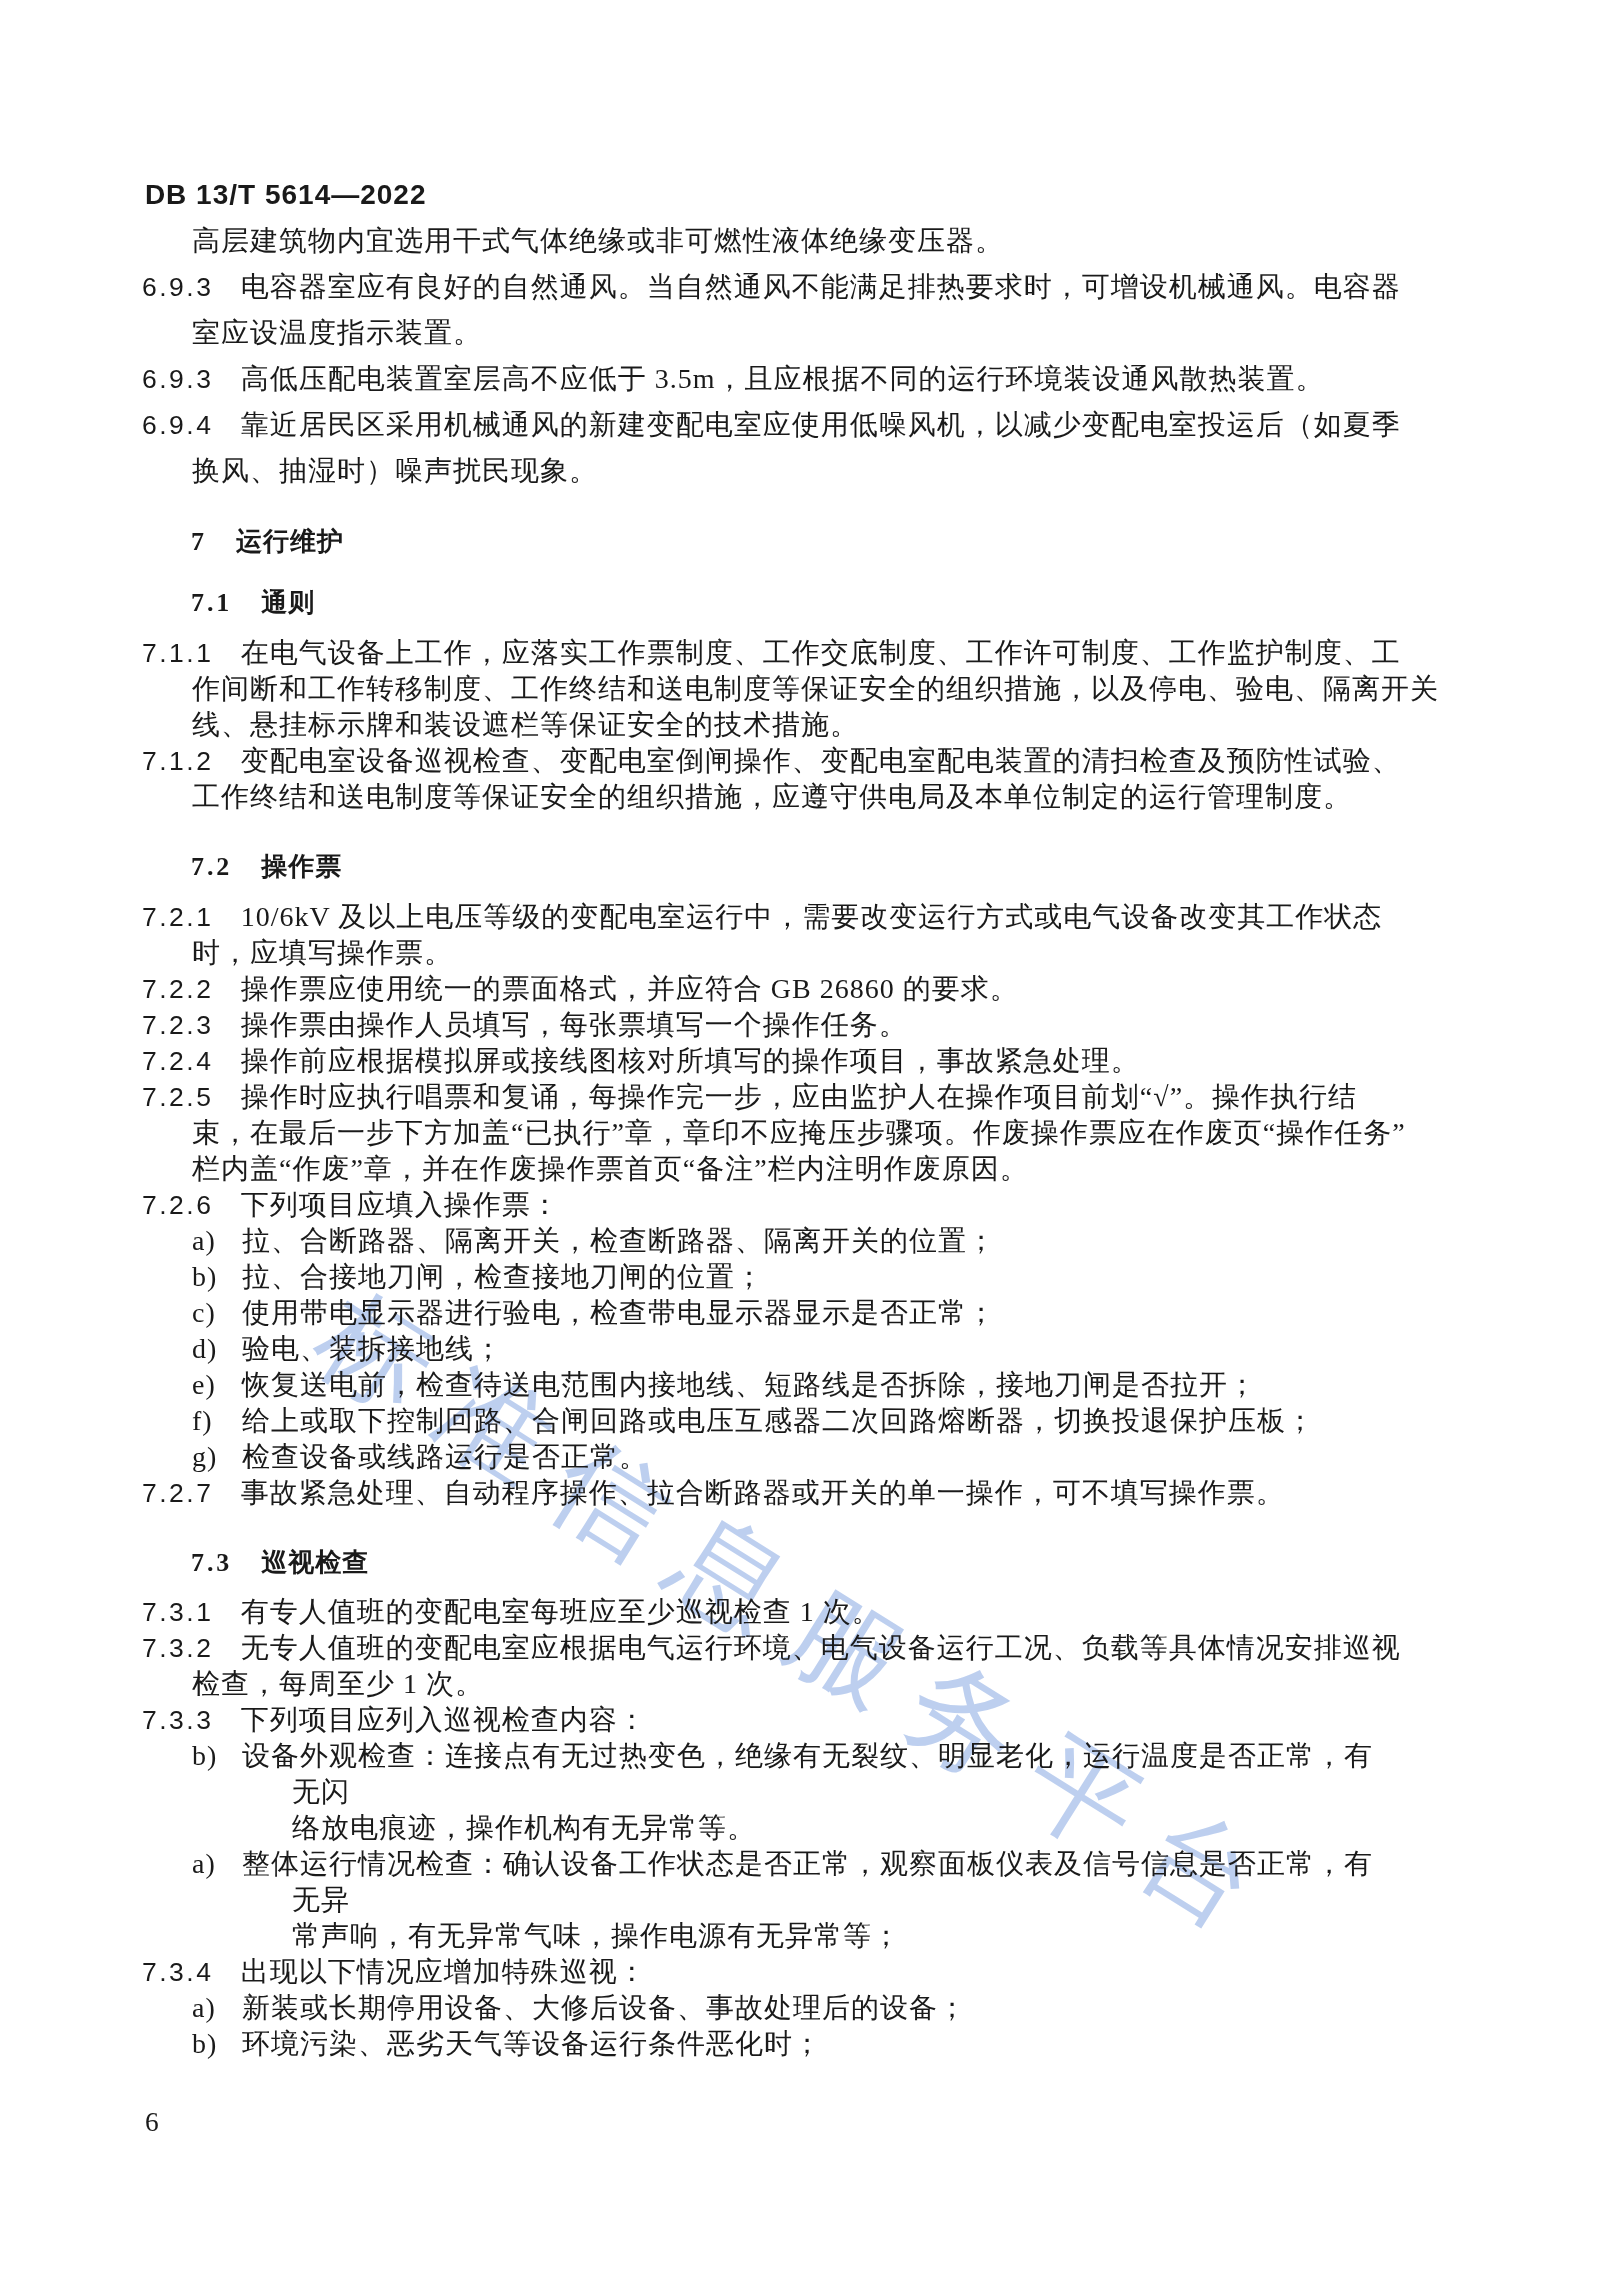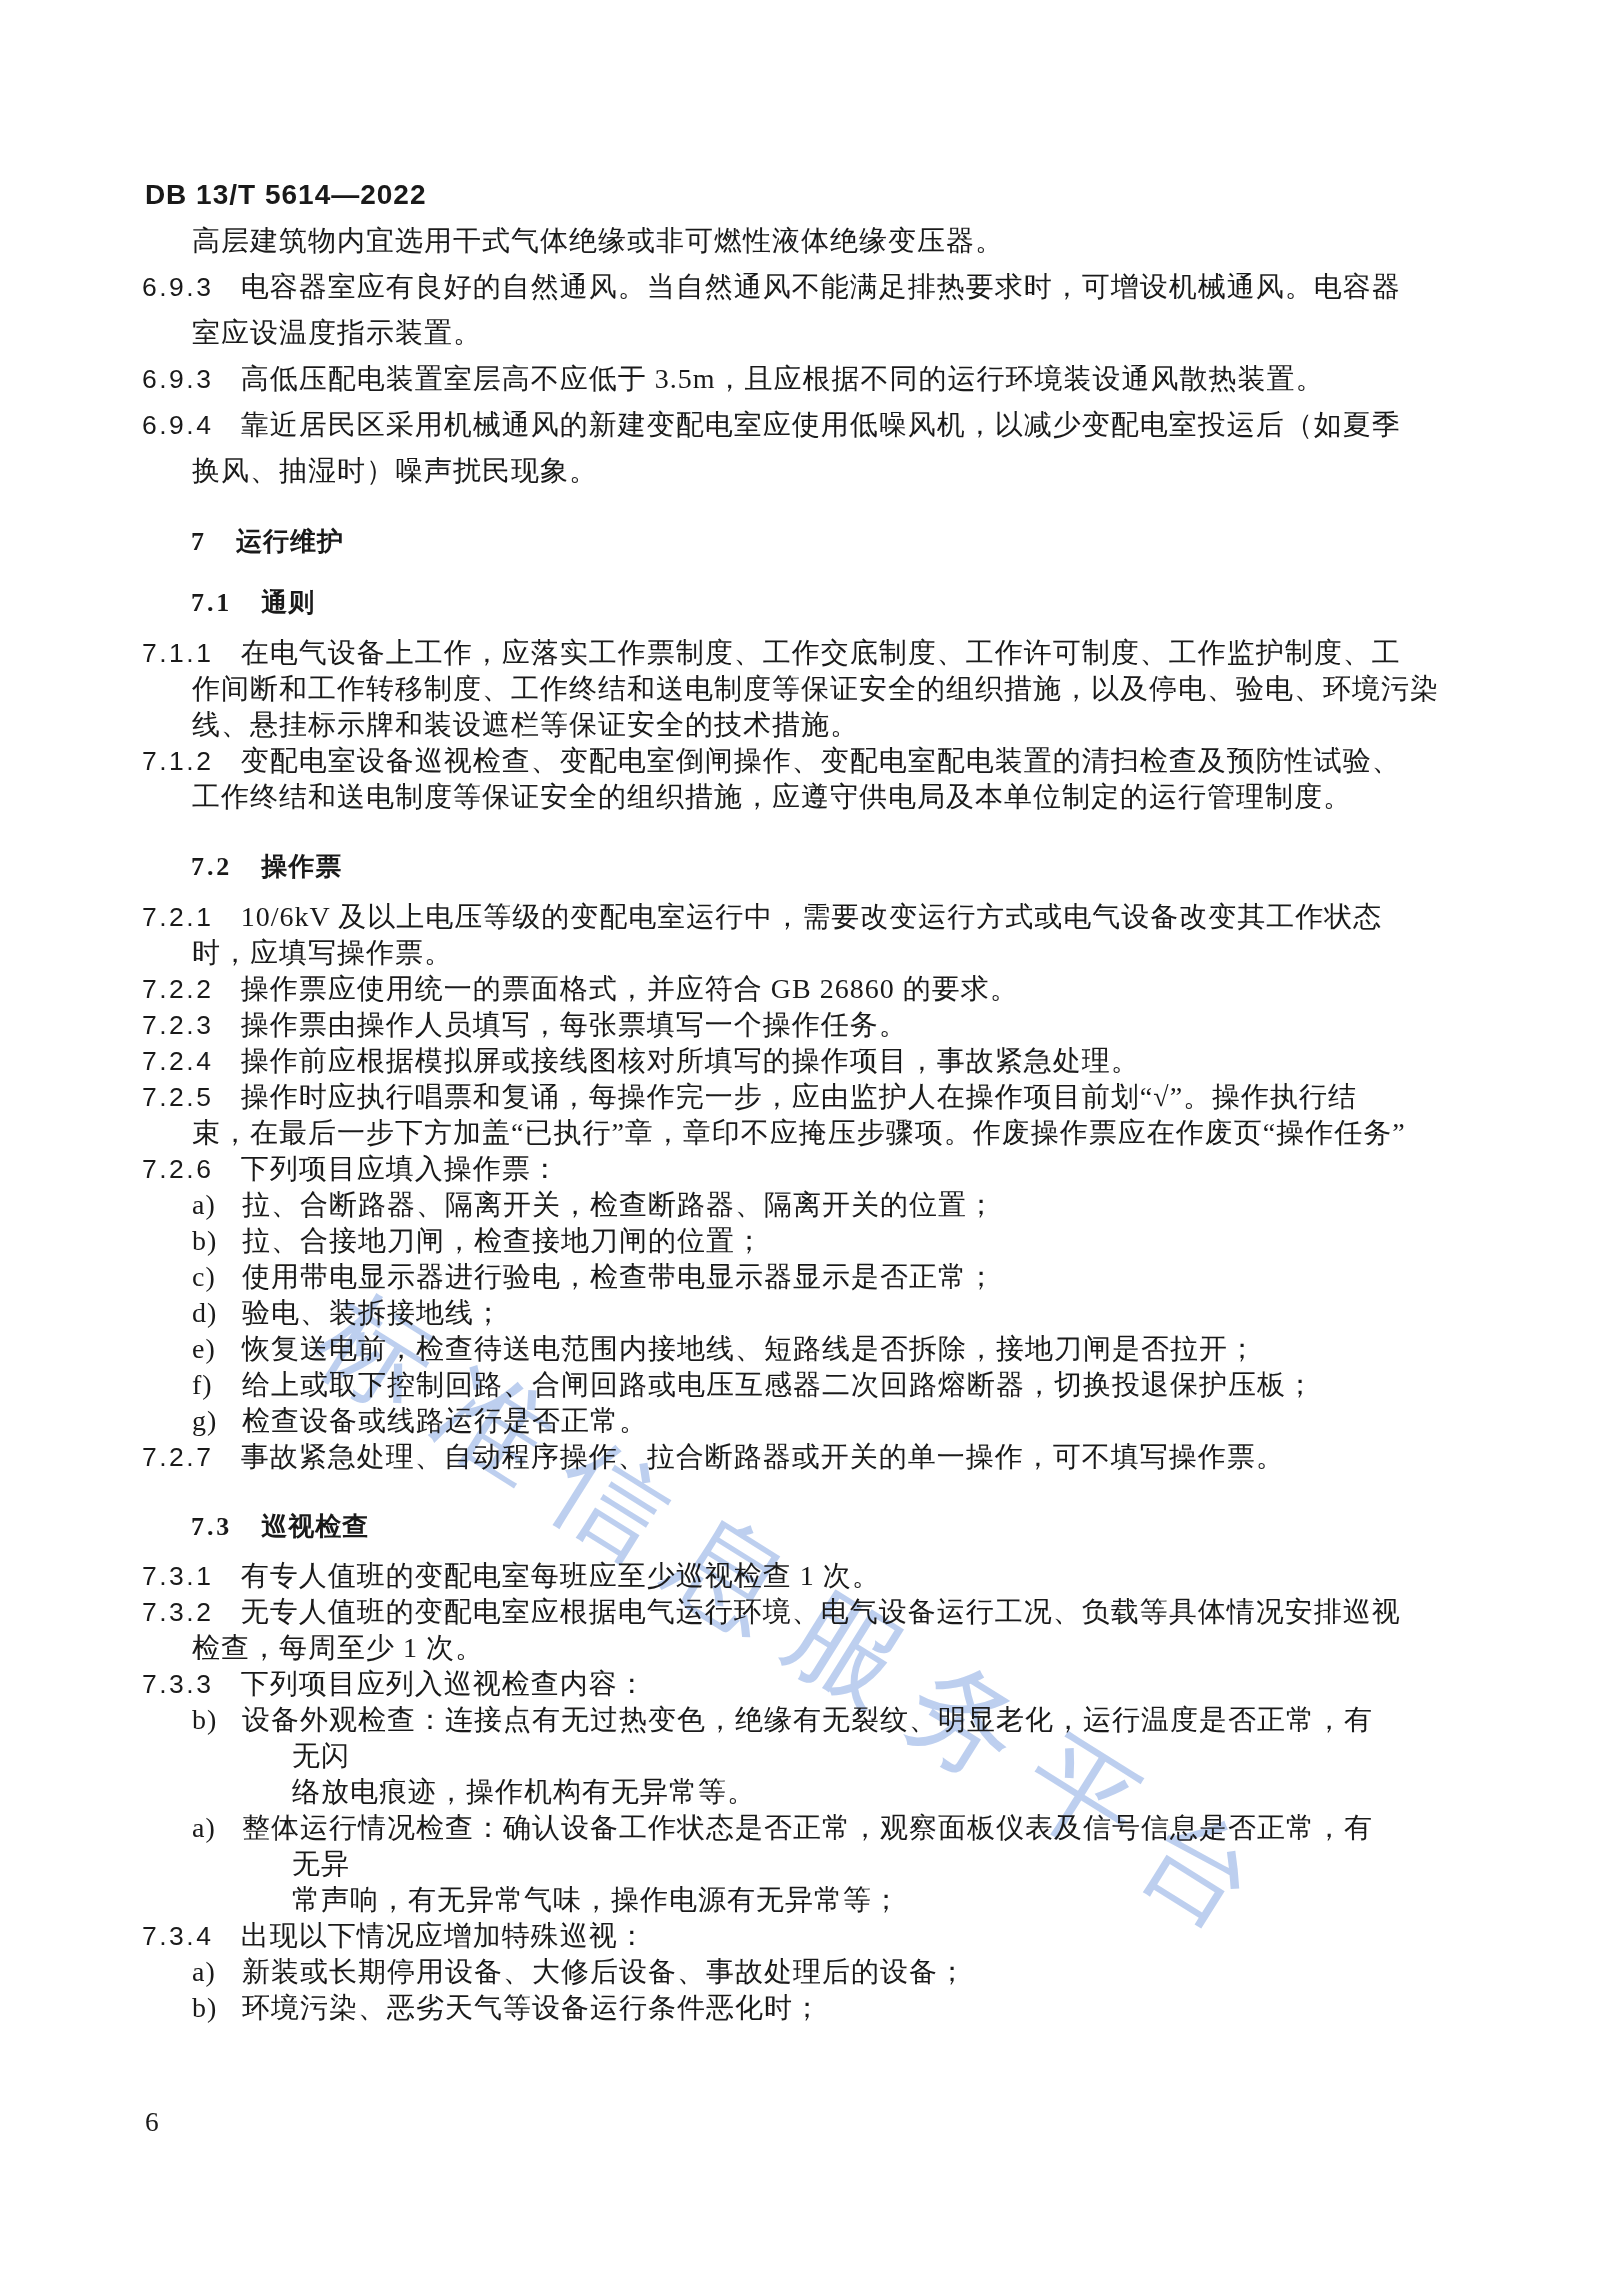--- a/index.html
+++ b/index.html
@@ -111,21 +111,21 @@
       <span class="hnum">7</span><span>运行维护</span>
     </div>
 
     <div class="h h2 first">
       <span class="hnum">7.1</span><span>通则</span>
     </div>
 
     <div class="line">
       <span class="cnum">7.1.1</span><span>在电气设备上工作，应落实工作票制度、工作交底制度、工作许可制度、工作监护制度、工</span>
     </div>
-    <div class="line cont">作间断和工作转移制度、工作终结和送电制度等保证安全的组织措施，以及停电、验电、环境污染</div>
+    <div class="line cont">作间断和工作转移制度、工作终结和送电制度等保证安全的组织措施，以及停电、验电、隔离开关</div>
     <div class="line cont">线、悬挂标示牌和装设遮栏等保证安全的技术措施。</div>
 
     <div class="line">
       <span class="cnum">7.1.2</span><span>变配电室设备巡视检查、变配电室倒闸操作、变配电室配电装置的清扫检查及预防性试验、</span>
     </div>
     <div class="line cont">工作终结和送电制度等保证安全的组织措施，应遵守供电局及本单位制定的运行管理制度。</div>
 
     <div class="h h2">
       <span class="hnum">7.2</span><span>操作票</span>
     </div>
@@ -142,20 +142,21 @@
       <span class="cnum">7.2.3</span><span>操作票由操作人员填写，每张票填写一个操作任务。</span>
     </div>
     <div class="line">
       <span class="cnum">7.2.4</span><span>操作前应根据模拟屏或接线图核对所填写的操作项目，事故紧急处理。</span>
     </div>
 
     <div class="line">
       <span class="cnum">7.2.5</span><span>操作时应执行唱票和复诵，每操作完一步，应由监护人在操作项目前划“√”。操作执行结</span>
     </div>
     <div class="line cont">束，在最后一步下方加盖“已执行”章，章印不应掩压步骤项。作废操作票应在作废页“操作任务”</div>
+    <div class="line cont">栏内盖“作废”章，并在作废操作票首页“备注”栏内注明作废原因。</div>
 
     <div class="line">
       <span class="cnum">7.2.6</span><span>下列项目应填入操作票：</span>
     </div>
 
     <div class="line li">
       <span class="marker">a)</span><span>拉、合断路器、隔离开关，检查断路器、隔离开关的位置；</span>
     </div>
     <div class="line li">
       <span class="marker">b)</span><span>拉、合接地刀闸，检查接地刀闸的位置；</span>

